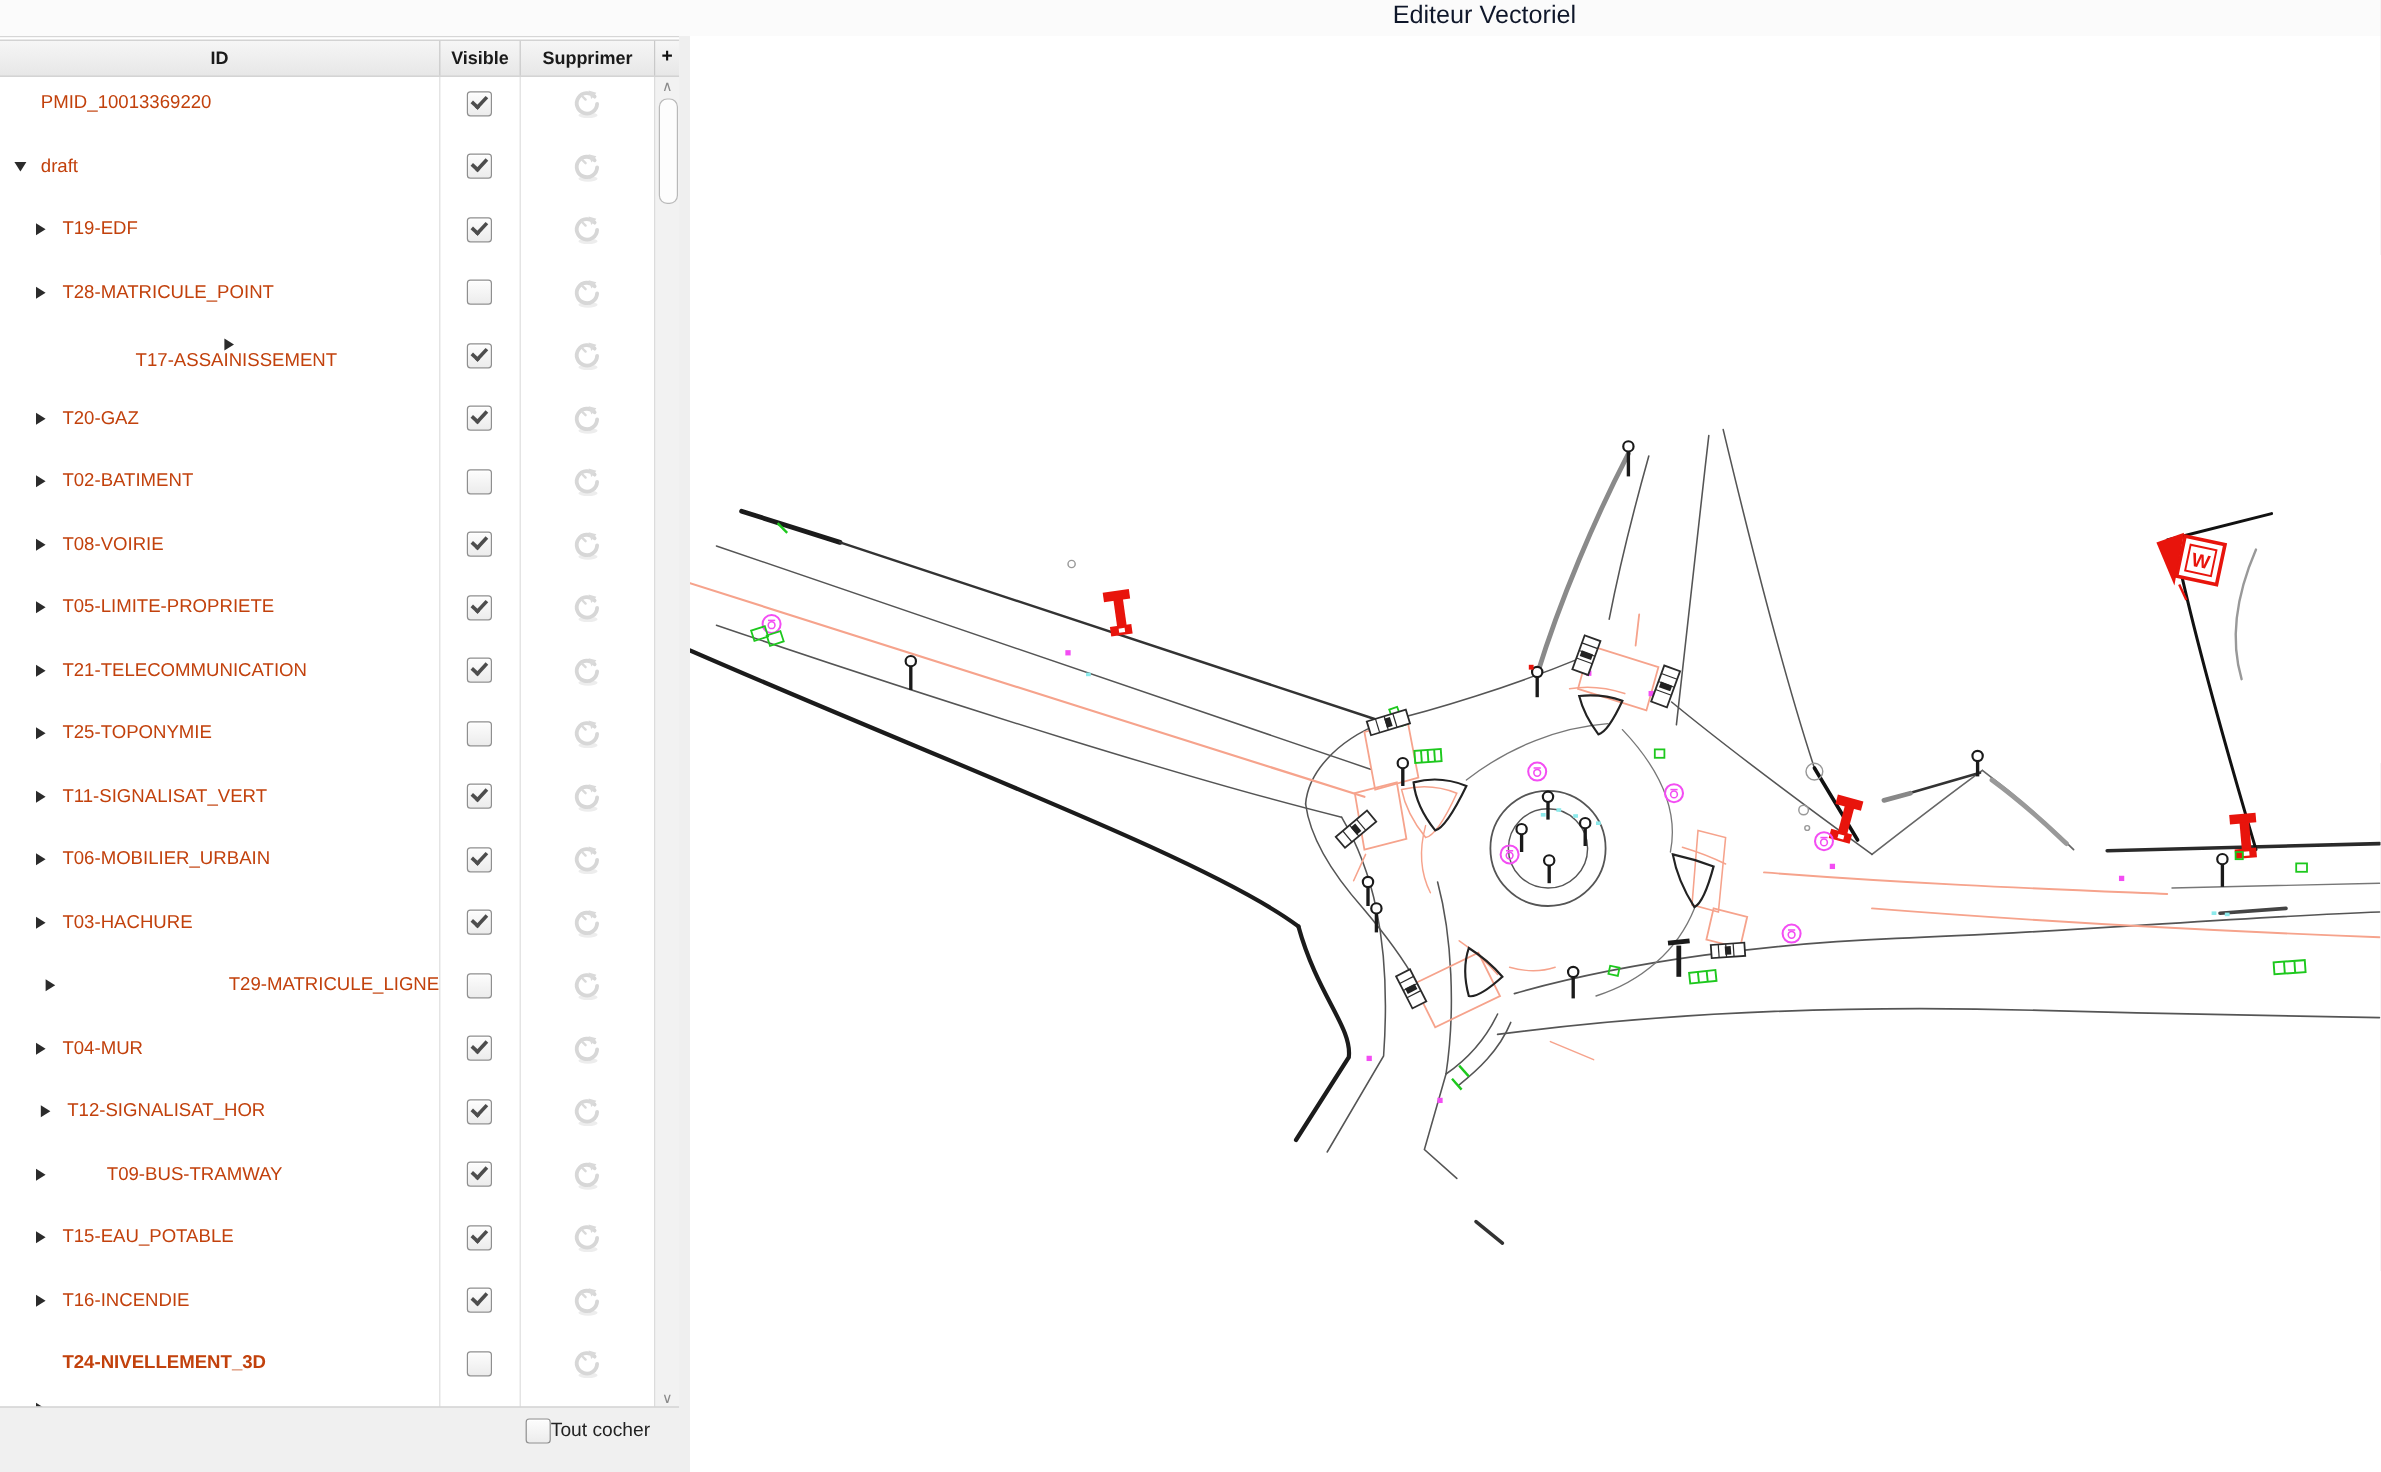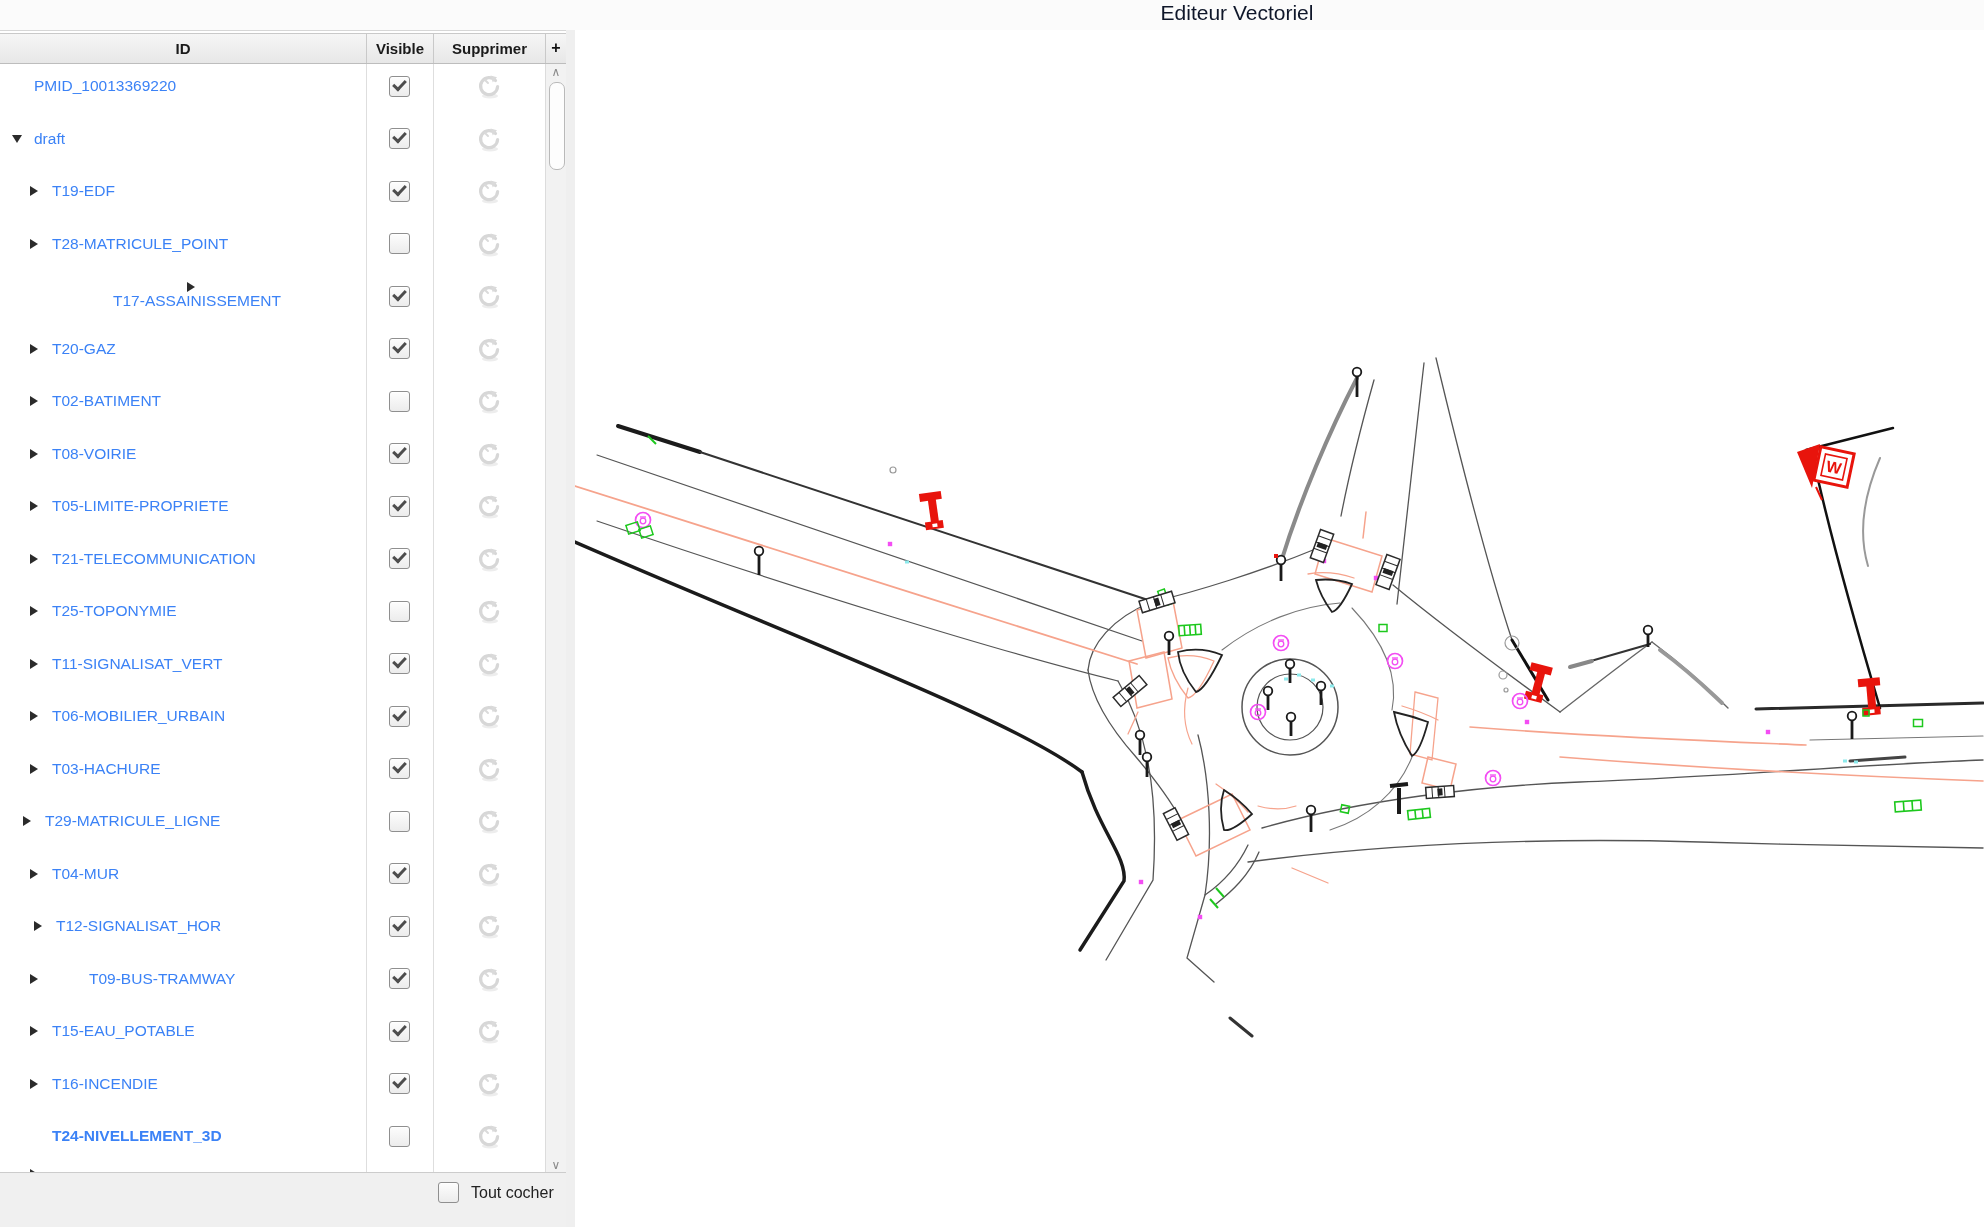--- a/index.html
+++ b/index.html
@@ -24,35 +24,35 @@
   .vline{position:absolute;top:0;bottom:0;width:1px;background:#dedede;}
   .row{display:flex;align-items:center;height:52.5px;position:relative;}
   .cell-id{width:366px;display:flex;align-items:center;box-sizing:border-box;}
   .cell-vis{width:67px;display:flex;justify-content:center;}
   .cell-del{width:112px;display:flex;justify-content:center;}
   .arrowbox{width:24px;display:flex;align-items:center;}
   .tri-down{width:0;height:0;border-left:5.5px solid transparent;border-right:5.5px solid transparent;
             border-top:8px solid #2b2b2b;margin-left:2px;}
   .tri-right{width:0;height:0;border-top:5.5px solid transparent;border-bottom:5.5px solid transparent;
              border-left:8px solid #2b2b2b;margin-left:2px;}
-  .lbl{font-size:15.5px;color:#3b82f6;white-space:nowrap;}
+  .lbl{font-size:15.5px;color:#c2410c;white-space:nowrap;}
   .checkbox{width:19px;height:19px;border:1px solid #8f8f8f;border-radius:3px;position:relative;
             background:linear-gradient(#fdfdfd,#ececec);box-shadow:inset 0 1px 0 #fff;cursor:pointer;}
   .checkbox.checked::after{content:"";position:absolute;left:3px;top:3px;width:10px;height:5px;
             border-left:3px solid #4d4d4d;border-bottom:3px solid #4d4d4d;transform:rotate(-47deg);}
   .delicon{width:30px;height:30px;display:block;cursor:pointer;}
   .vscroll{position:absolute;left:545px;top:33px;width:21px;height:1109px;background:#f2f2f2;
            border-left:1px solid #dcdcdc;box-sizing:border-box;}
   .arr{height:16px;text-align:center;font-size:12px;color:#8a8a8a;line-height:16px;cursor:pointer;}
   .arr.down{position:absolute;bottom:0;left:0;right:0;}
   .thumb{position:absolute;left:3px;top:18px;width:14px;height:86px;background:#fdfdfd;
          border:1px solid #b9b9b9;border-radius:7px;cursor:pointer;}
   .panel-footer{position:absolute;left:0;bottom:0;width:566px;height:55px;background:#f0f0f0;
                 border-top:1px solid #cccccc;box-sizing:border-box;}
-  .checkall{position:absolute;left:438px;top:9px;display:flex;align-items:center;gap:12px;cursor:pointer;}
+  .checkall{position:absolute;left:438px;top:9px;display:flex;align-items:center;gap:0;cursor:pointer;}
   .checkall span.txt{font-size:16px;color:#222;}
   .gap{position:absolute;left:566px;top:30px;bottom:0;width:9px;background:#efefef;}
   
   .canvas{position:absolute;left:575px;top:30px;right:0;bottom:0;background:#fff;}
   .canvas svg{display:block;}
 </style>
 </head>
 <body>
 
 <div class="window">
@@ -330,21 +330,21 @@
           <div class="cell-del">
             <span class="delicon"><svg width="30" height="30" viewBox="0 0 30 30">
                 <ellipse cx="16" cy="25" rx="8" ry="2.4" fill="#ededed"></ellipse>
                 <path d="M21.5 9.5 A 8.5 8.5 0 1 0 23.6 15.5" stroke="#d7d7d7" stroke-width="3.2" fill="none" stroke-linecap="round"></path>
                 <path d="M16.5 4.5 l6.5 1.8 -4.2 5.2 z" fill="#dadada"></path>
                 <path d="M11 9 l3 3" stroke="#dadada" stroke-width="2" stroke-linecap="round"></path>
               </svg></span>
           </div>
         </div>
         <div class="row">
-          <div class="cell-id" style="padding-left: 21px;">
+          <div class="cell-id" style="padding-left: 36px; justify-content: space-between;">
             <div class="arrowbox">
               <div class="tri-right"></div>
             </div>
             <span class="lbl">T29-MATRICULE_LIGNE</span>
           </div>
           <div class="cell-vis">
             <span class="checkbox"></span>
           </div>
           <div class="cell-del">
             <span class="delicon"><svg width="30" height="30" viewBox="0 0 30 30">

